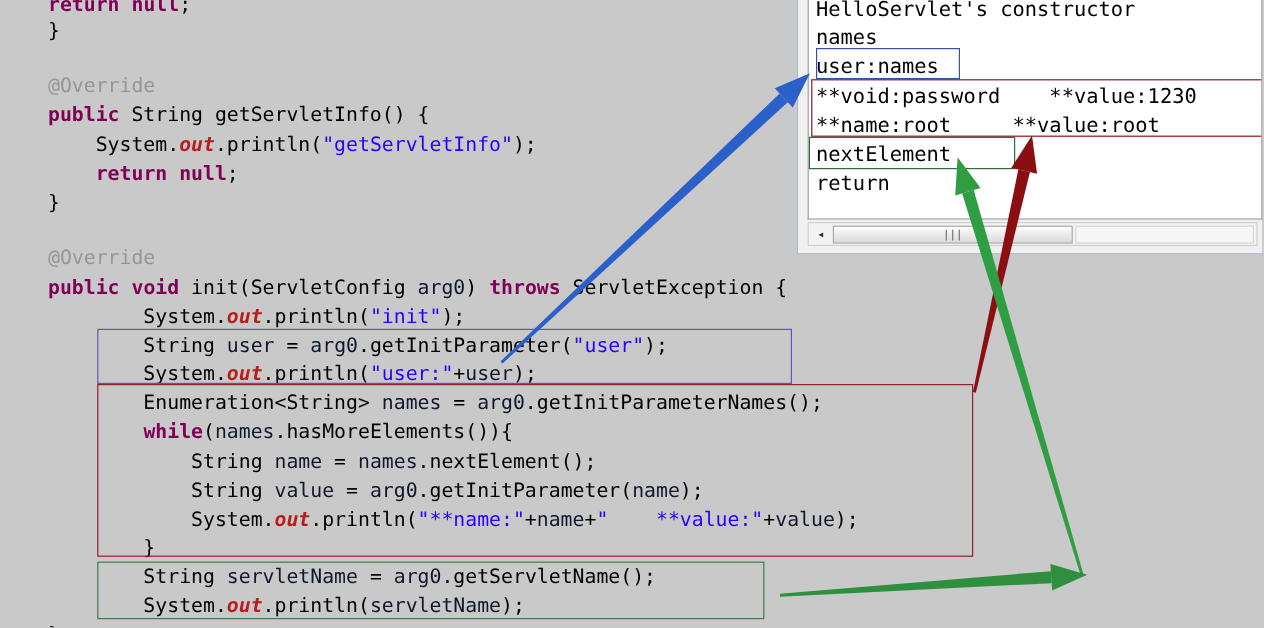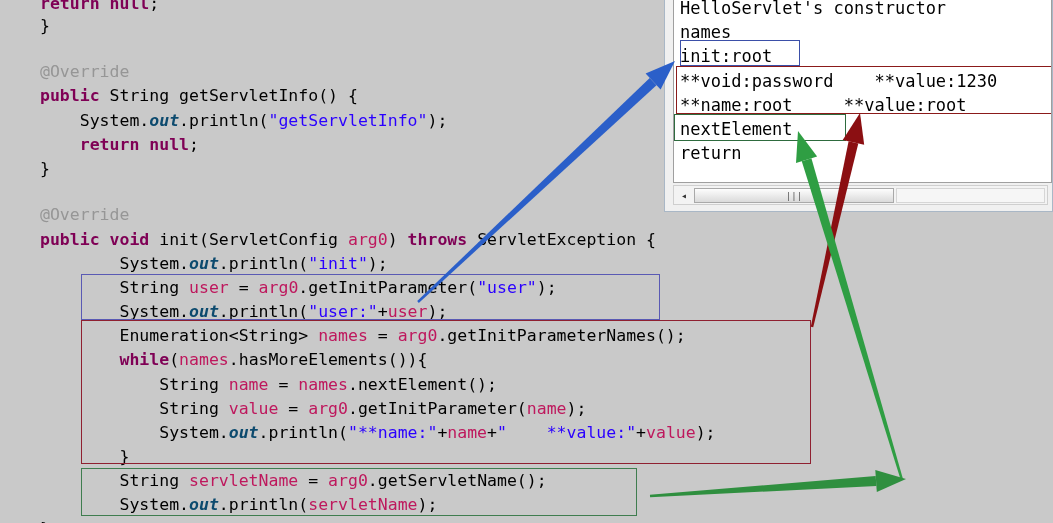--- a/index.html
+++ b/index.html
@@ -33,22 +33,22 @@
     position: absolute;
     left: 0;
     white-space: pre;
     font-size: 16.5px;
     line-height: 24.4px;
     height: 24.4px;
   }
   .kw   { color: #7f0055; font-weight: bold; }
   .ann  { color: #969696; }
   .str  { color: #2a00ff; }
-  .fld  { color: #0c4a6e; font-style: italic; font-weight: bold; }
-  .var  { color: #be185d; }
+  .fld  { color: #b91c1c; font-style: italic; font-weight: bold; }
+  .var  { color: #0f172a; }
   .pl   { color: #000000; }
 
   
   .box {
     position: absolute;
     box-sizing: border-box;
     pointer-events: none;
   }
 
   
@@ -148,21 +148,21 @@
   <div id="code"><div class="ln" style="top: -8px;"><span class="kw">return</span><span class="pl"> </span><span class="kw">null</span><span class="pl">;</span></div><div class="ln" style="top: 14px;"><span class="pl">}</span></div><div class="ln" style="top: 38px;"><span class="pl"></span></div><div class="ln" style="top: 60px;"><span class="ann">@Override</span></div><div class="ln" style="top: 84px;"><span class="kw">public</span><span class="pl"> String getServletInfo() {</span></div><div class="ln" style="top: 109px;"><span class="pl">    System.</span><span class="fld">out</span><span class="pl">.println(</span><span class="str">"getServletInfo"</span><span class="pl">);</span></div><div class="ln" style="top: 133px;"><span class="pl">    </span><span class="kw">return</span><span class="pl"> </span><span class="kw">null</span><span class="pl">;</span></div><div class="ln" style="top: 157px;"><span class="pl">}</span></div><div class="ln" style="top: 181px;"><span class="pl"></span></div><div class="ln" style="top: 203px;"><span class="ann">@Override</span></div><div class="ln" style="top: 228px;"><span class="kw">public</span><span class="pl"> </span><span class="kw">void</span><span class="pl"> init(ServletConfig </span><span class="var">arg0</span><span class="pl">) </span><span class="kw">throws</span><span class="pl"> ServletException {</span></div><div class="ln" style="top: 252px;"><span class="pl">        System.</span><span class="fld">out</span><span class="pl">.println(</span><span class="str">"init"</span><span class="pl">);</span></div><div class="ln" style="top: 276px;"><span class="pl">        String </span><span class="var">user</span><span class="pl"> = </span><span class="var">arg0</span><span class="pl">.getInitParameter(</span><span class="str">"user"</span><span class="pl">);</span></div><div class="ln" style="top: 300px;"><span class="pl">        System.</span><span class="fld">out</span><span class="pl">.println(</span><span class="str">"user:"</span><span class="pl">+</span><span class="var">user</span><span class="pl">);</span></div><div class="ln" style="top: 324px;"><span class="pl">        Enumeration&lt;String&gt; </span><span class="var">names</span><span class="pl"> = </span><span class="var">arg0</span><span class="pl">.getInitParameterNames();</span></div><div class="ln" style="top: 348px;"><span class="pl">        </span><span class="kw">while</span><span class="pl">(</span><span class="var">names</span><span class="pl">.hasMoreElements()){</span></div><div class="ln" style="top: 373px;"><span class="pl">            String </span><span class="var">name</span><span class="pl"> = </span><span class="var">names</span><span class="pl">.nextElement();</span></div><div class="ln" style="top: 397px;"><span class="pl">            String </span><span class="var">value</span><span class="pl"> = </span><span class="var">arg0</span><span class="pl">.getInitParameter(</span><span class="var">name</span><span class="pl">);</span></div><div class="ln" style="top: 421px;"><span class="pl">            System.</span><span class="fld">out</span><span class="pl">.println(</span><span class="str">"**name:"</span><span class="pl">+</span><span class="var">name</span><span class="pl">+</span><span class="str">"    **value:"</span><span class="pl">+</span><span class="var">value</span><span class="pl">);</span></div><div class="ln" style="top: 445px;"><span class="pl">        }</span></div><div class="ln" style="top: 469px;"><span class="pl">        String </span><span class="var">servletName</span><span class="pl"> = </span><span class="var">arg0</span><span class="pl">.getServletName();</span></div><div class="ln" style="top: 493px;"><span class="pl">        System.</span><span class="fld">out</span><span class="pl">.println(</span><span class="var">servletName</span><span class="pl">);</span></div><div class="ln" style="top: 517px;"><span class="pl">}</span></div></div>
 
   <div id="code-boxes">
       <div class="box" style="left: 81px; top: 274px; width: 579px; height: 46px; border: 1px solid rgb(90, 90, 180);"></div>
       <div class="box" style="left: 81px; top: 320px; width: 730px; height: 144px; border: 1px solid rgb(143, 32, 48);"></div>
       <div class="box" style="left: 81px; top: 468px; width: 556px; height: 48px; border: 1px solid rgb(63, 125, 79);"></div>
     </div>
 
   <div id="console">
     <div id="console-inner">
-      <div id="console-lines"><div>HelloServlet's constructor</div><div>names</div><div>init:root</div><div>**void:password    **value:1230</div><div>**name:root     **value:root</div><div>nextElement</div><div>return</div></div>
+      <div id="console-lines"><div>HelloServlet's constructor</div><div>names</div><div>user:names</div><div>**void:password    **value:1230</div><div>**name:root     **value:root</div><div>nextElement</div><div>return</div></div>
       <div id="console-boxes">
           <div class="cbox" style="left: 6px; top: 46px; width: 120px; height: 26px; border: 1px solid rgb(59, 79, 168);"></div>
           <div class="cbox" style="left: 2px; top: 72px; width: 383px; height: 48px; border: 1px solid rgb(139, 26, 26);"></div>
           <div class="cbox" style="left: 0px; top: 120px; width: 172px; height: 27px; border: 1px solid rgb(46, 107, 62);"></div>
         </div>
     </div>
     <div id="console-scroll">
       <div id="scroll-left-arrow">◂</div>
       <div id="scroll-thumb">
         <div id="scroll-grip">|||</div>

